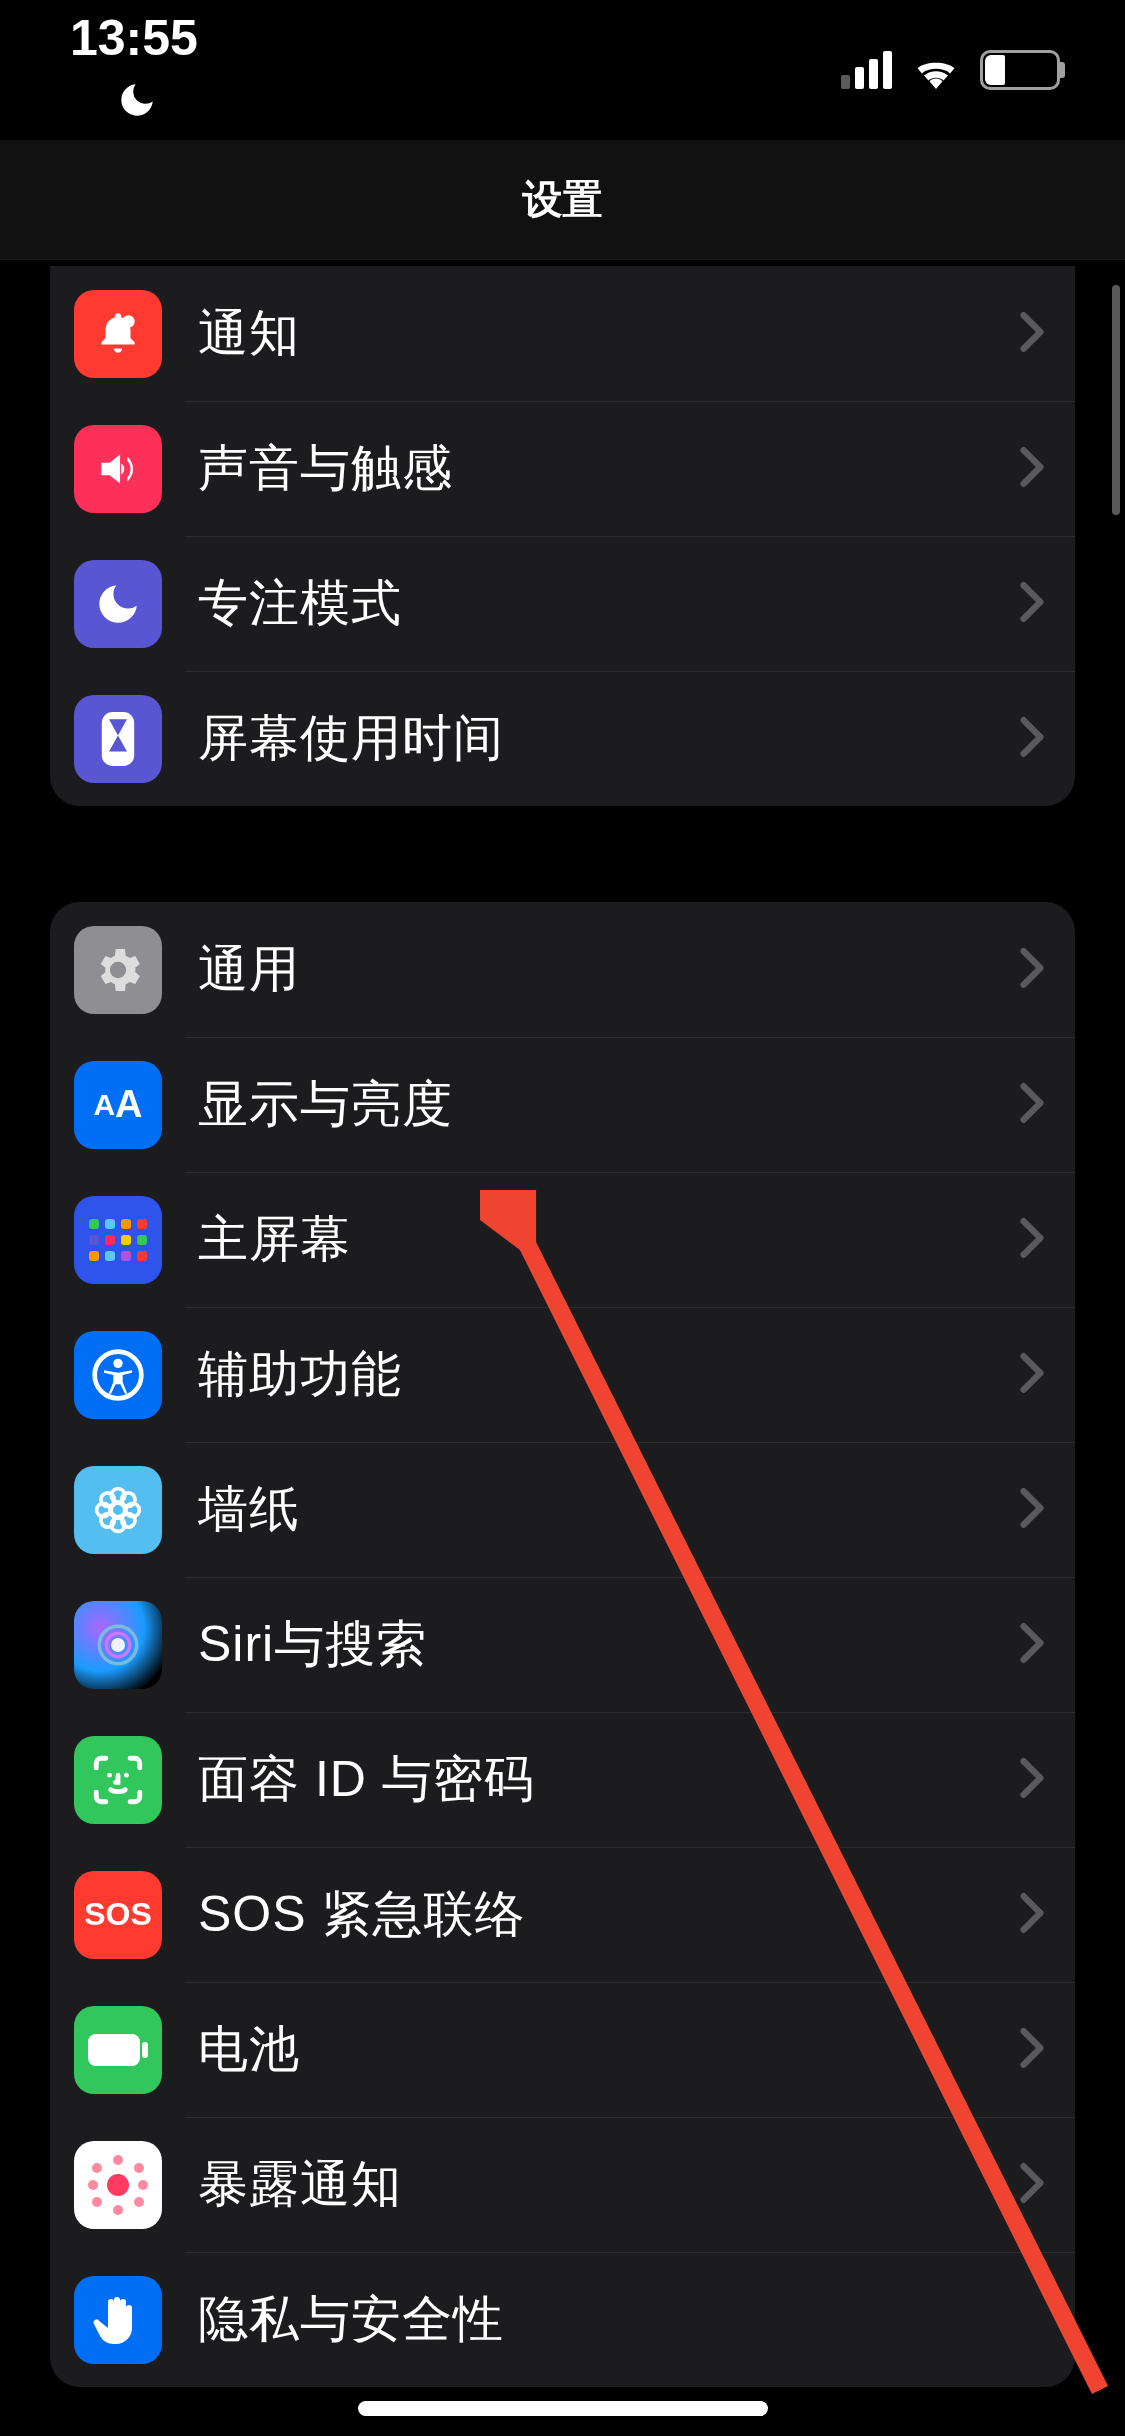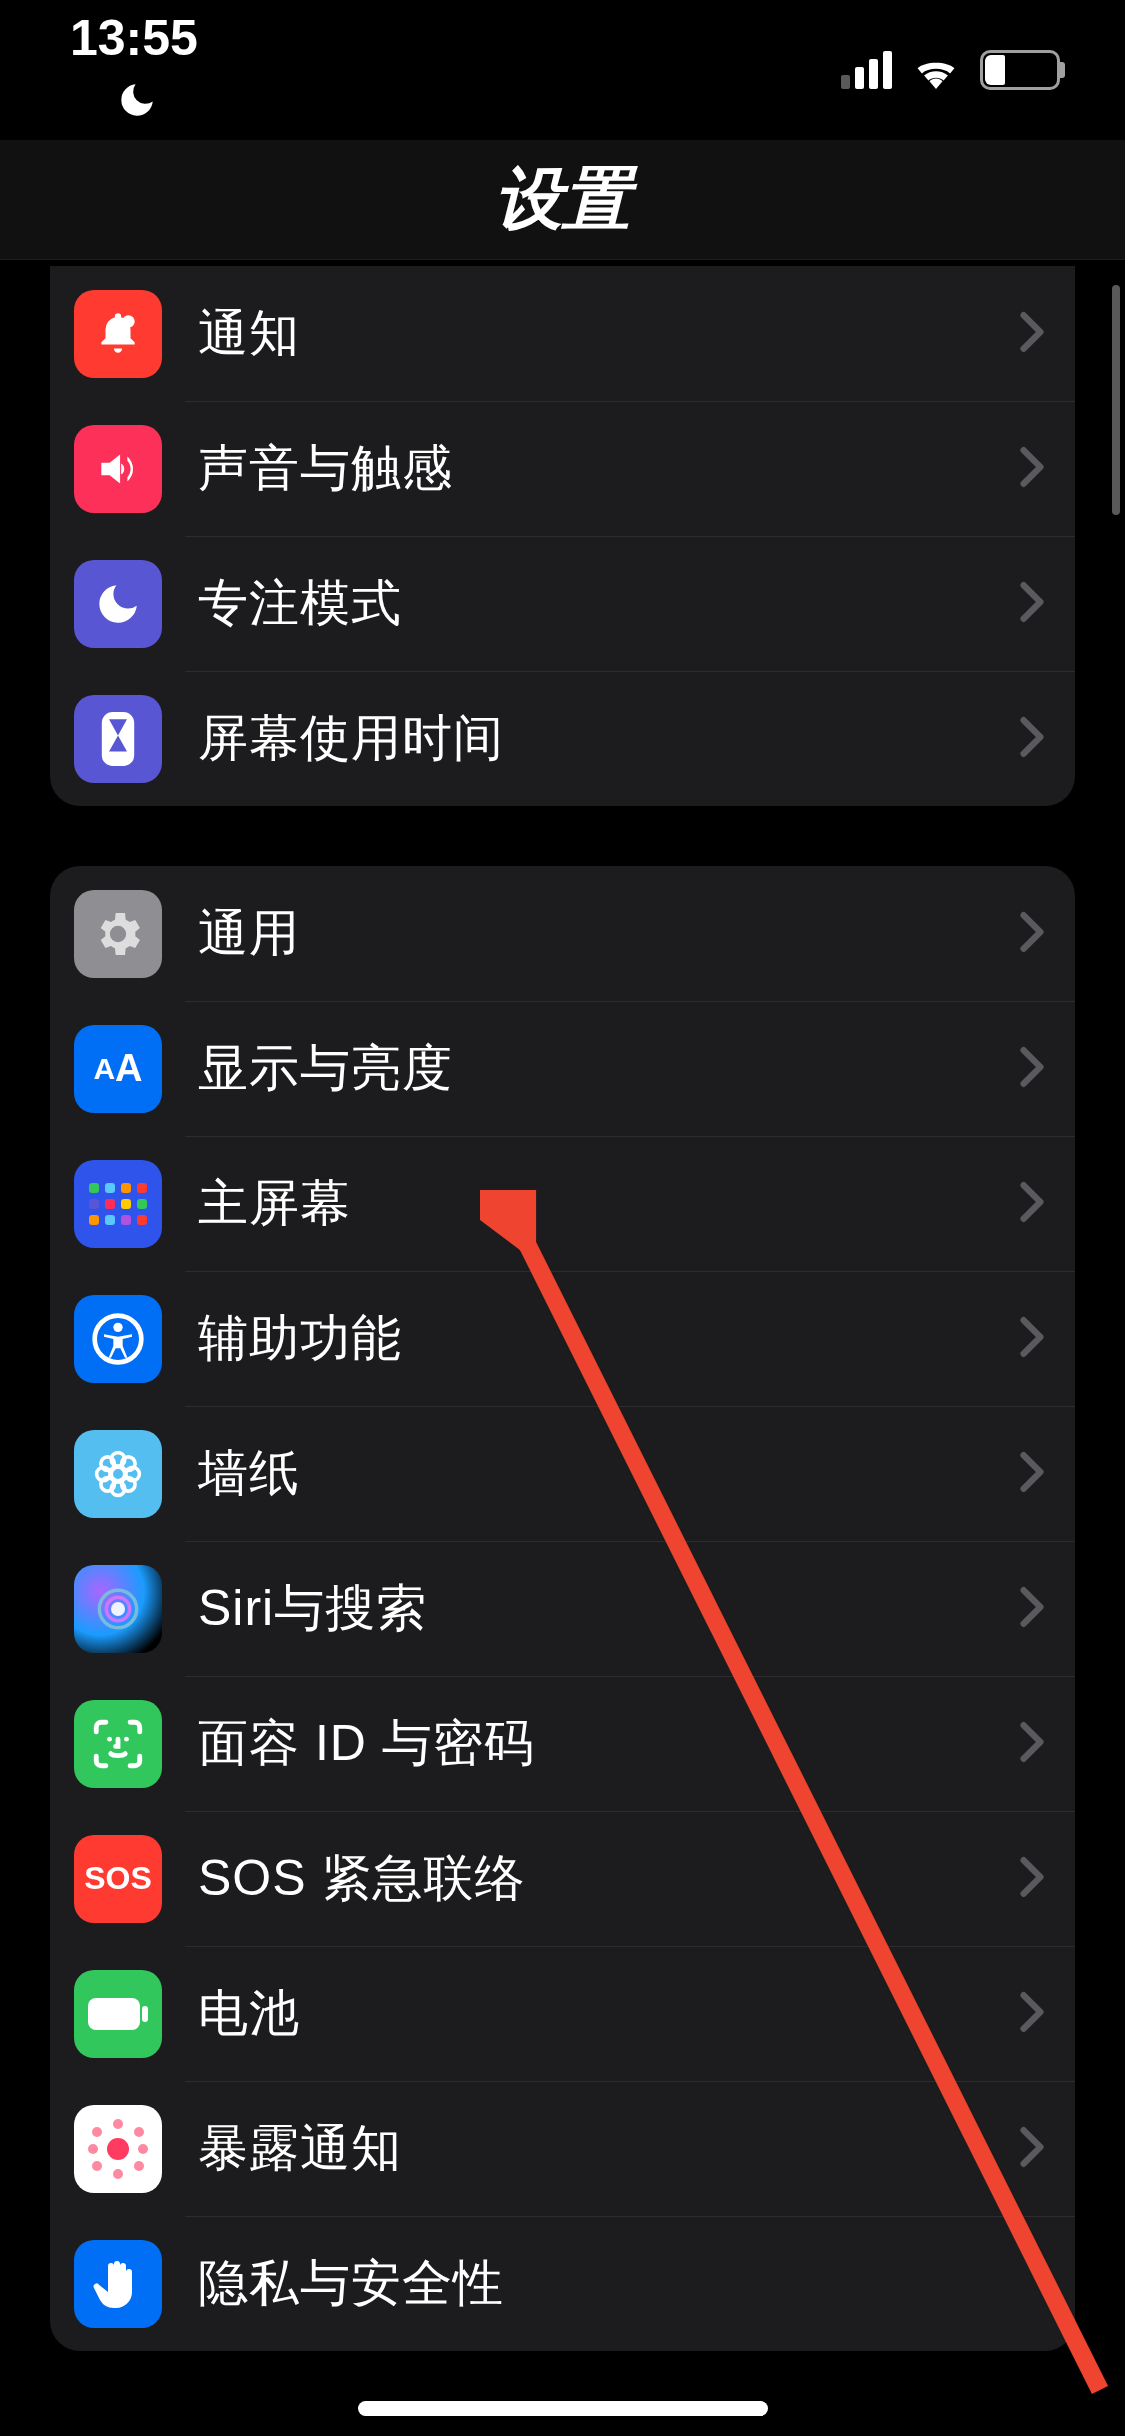--- a/index.html
+++ b/index.html
@@ -41,29 +41,29 @@
       font-size: 26px; font-weight: 700; color: #000;
     }
     .battery-fill { position:absolute; left:2px; top:2px; bottom:2px; width: 27%; background:#fff; border-radius: 6px 2px 2px 6px; }
     .battery-text { position: relative; z-index: 2; color:#000; }
     .battery-tip { width: 5px; height: 16px; background:#a0a0a0; border-radius: 0 3px 3px 0; }
     .nav-bar {
       height: 120px; display:flex; align-items:center; justify-content:center;
       background: rgba(28,28,30,0.6);
       border-bottom: 1px solid rgba(255,255,255,0.05);
     }
-    .nav-title { font-size: 68px; font-weight: 600; font-style: italic; }
+    .nav-title { font-size: 40px; font-weight: 600; }
     .content {
       padding: 0 50px;
     }
     .group {
       background: #1c1c1e;
       border-radius: 30px;
       overflow: hidden;
-      margin-bottom: 60px;
+      margin-bottom: 96px;
     }
     .group.first { margin-top: 6px; border-top-left-radius:0; border-top-right-radius:0;}
     .row {
       display: flex; align-items: center;
       height: 135px;
       padding: 0 30px 0 24px;
       position: relative;
     }
     .row + .row::before {
       content:""; position:absolute; left: 135px; right:0; top:0; height:1px; background: rgba(255,255,255,0.08);

